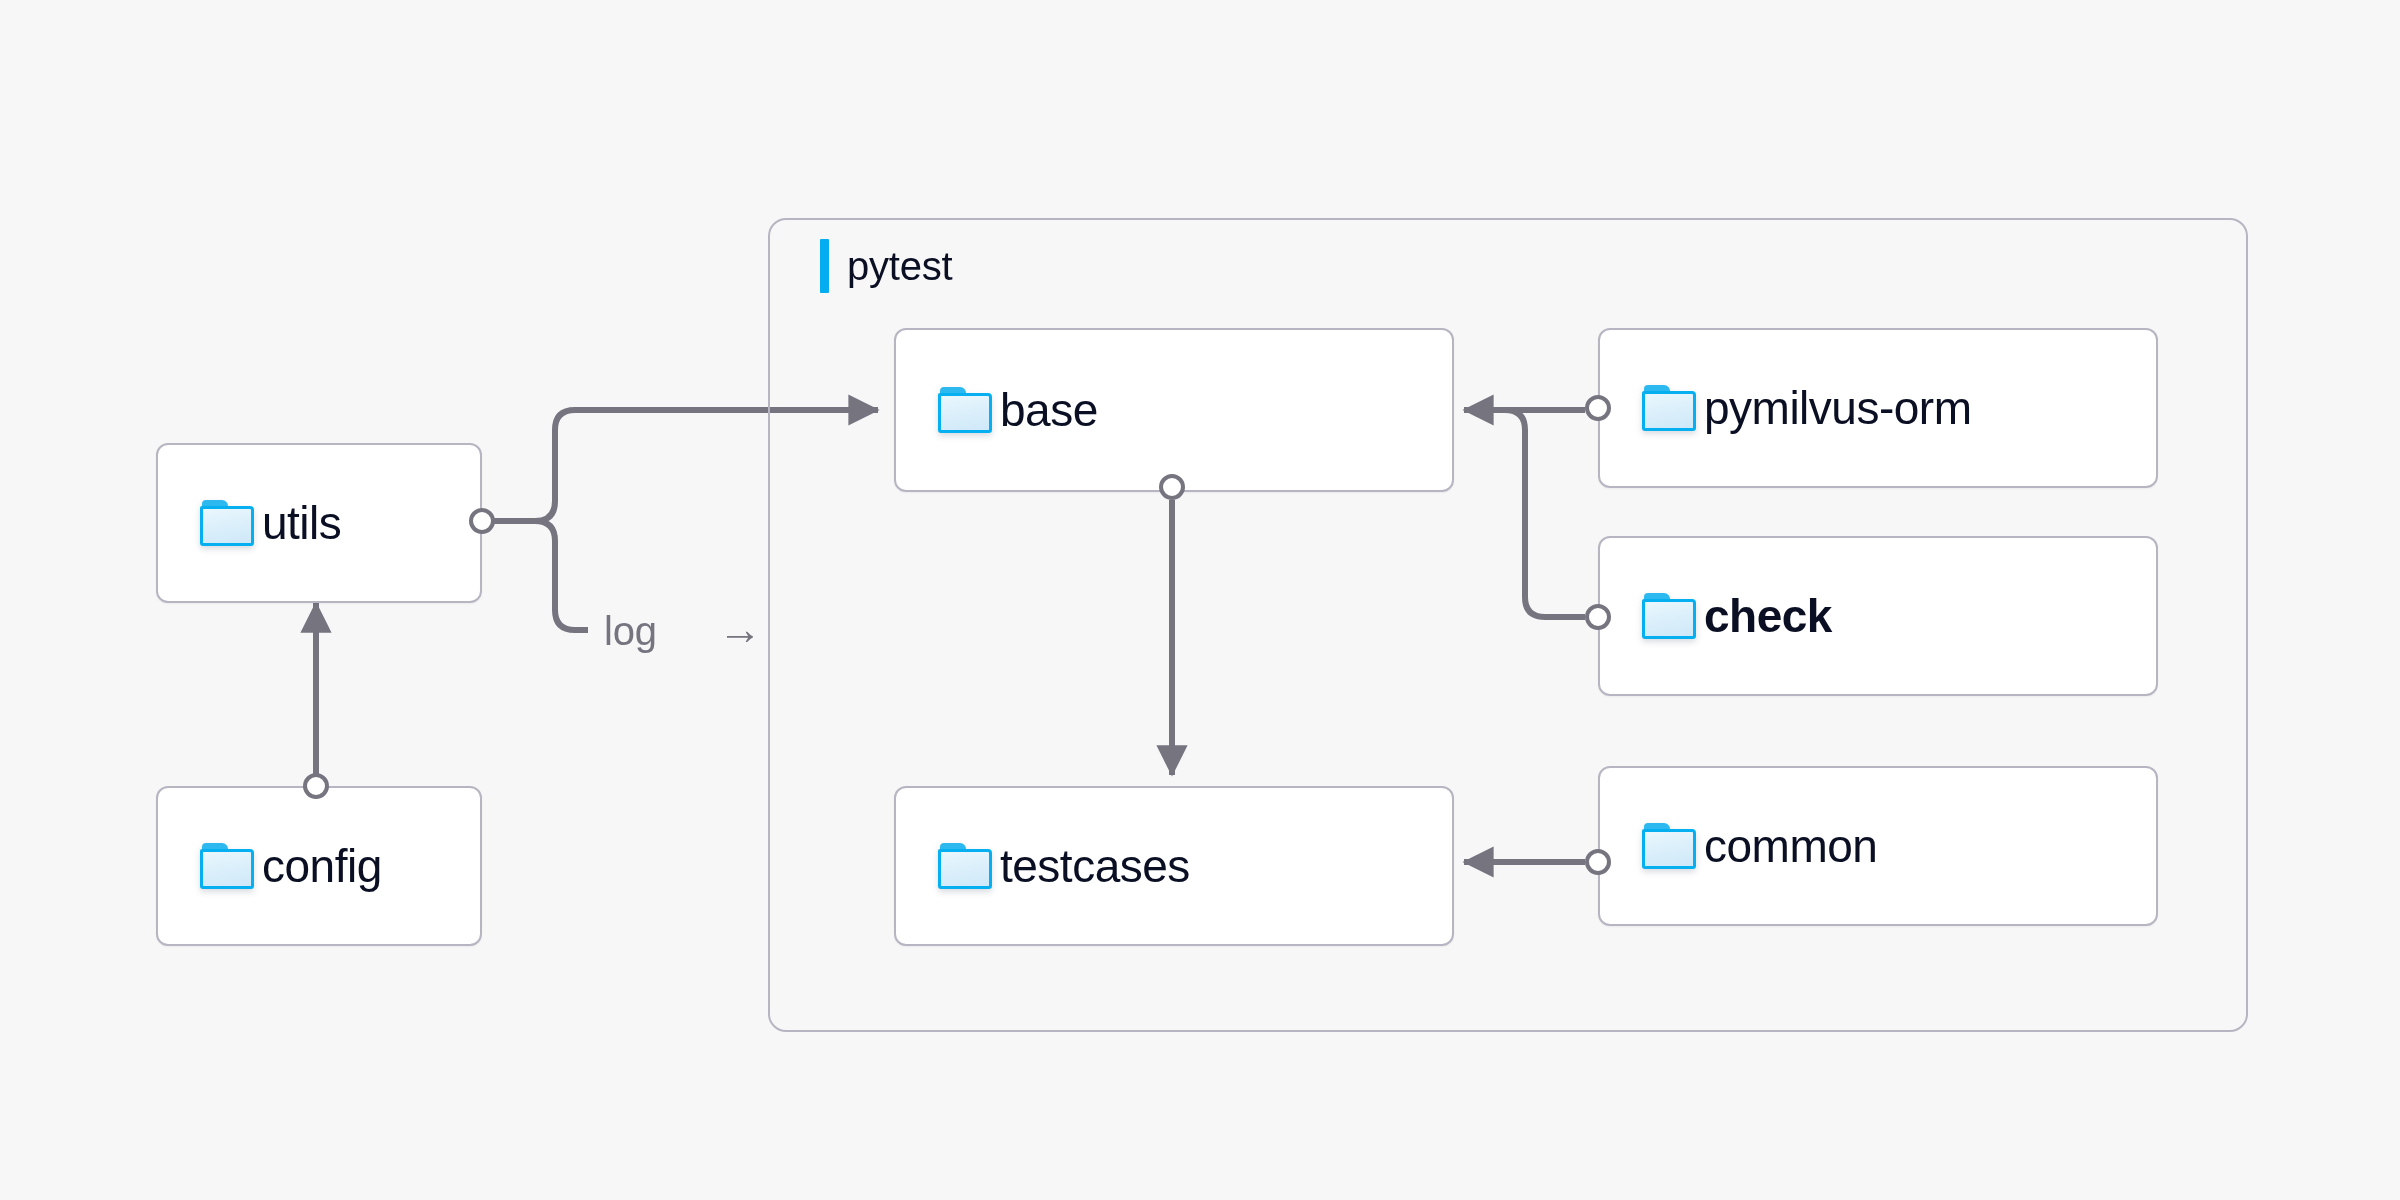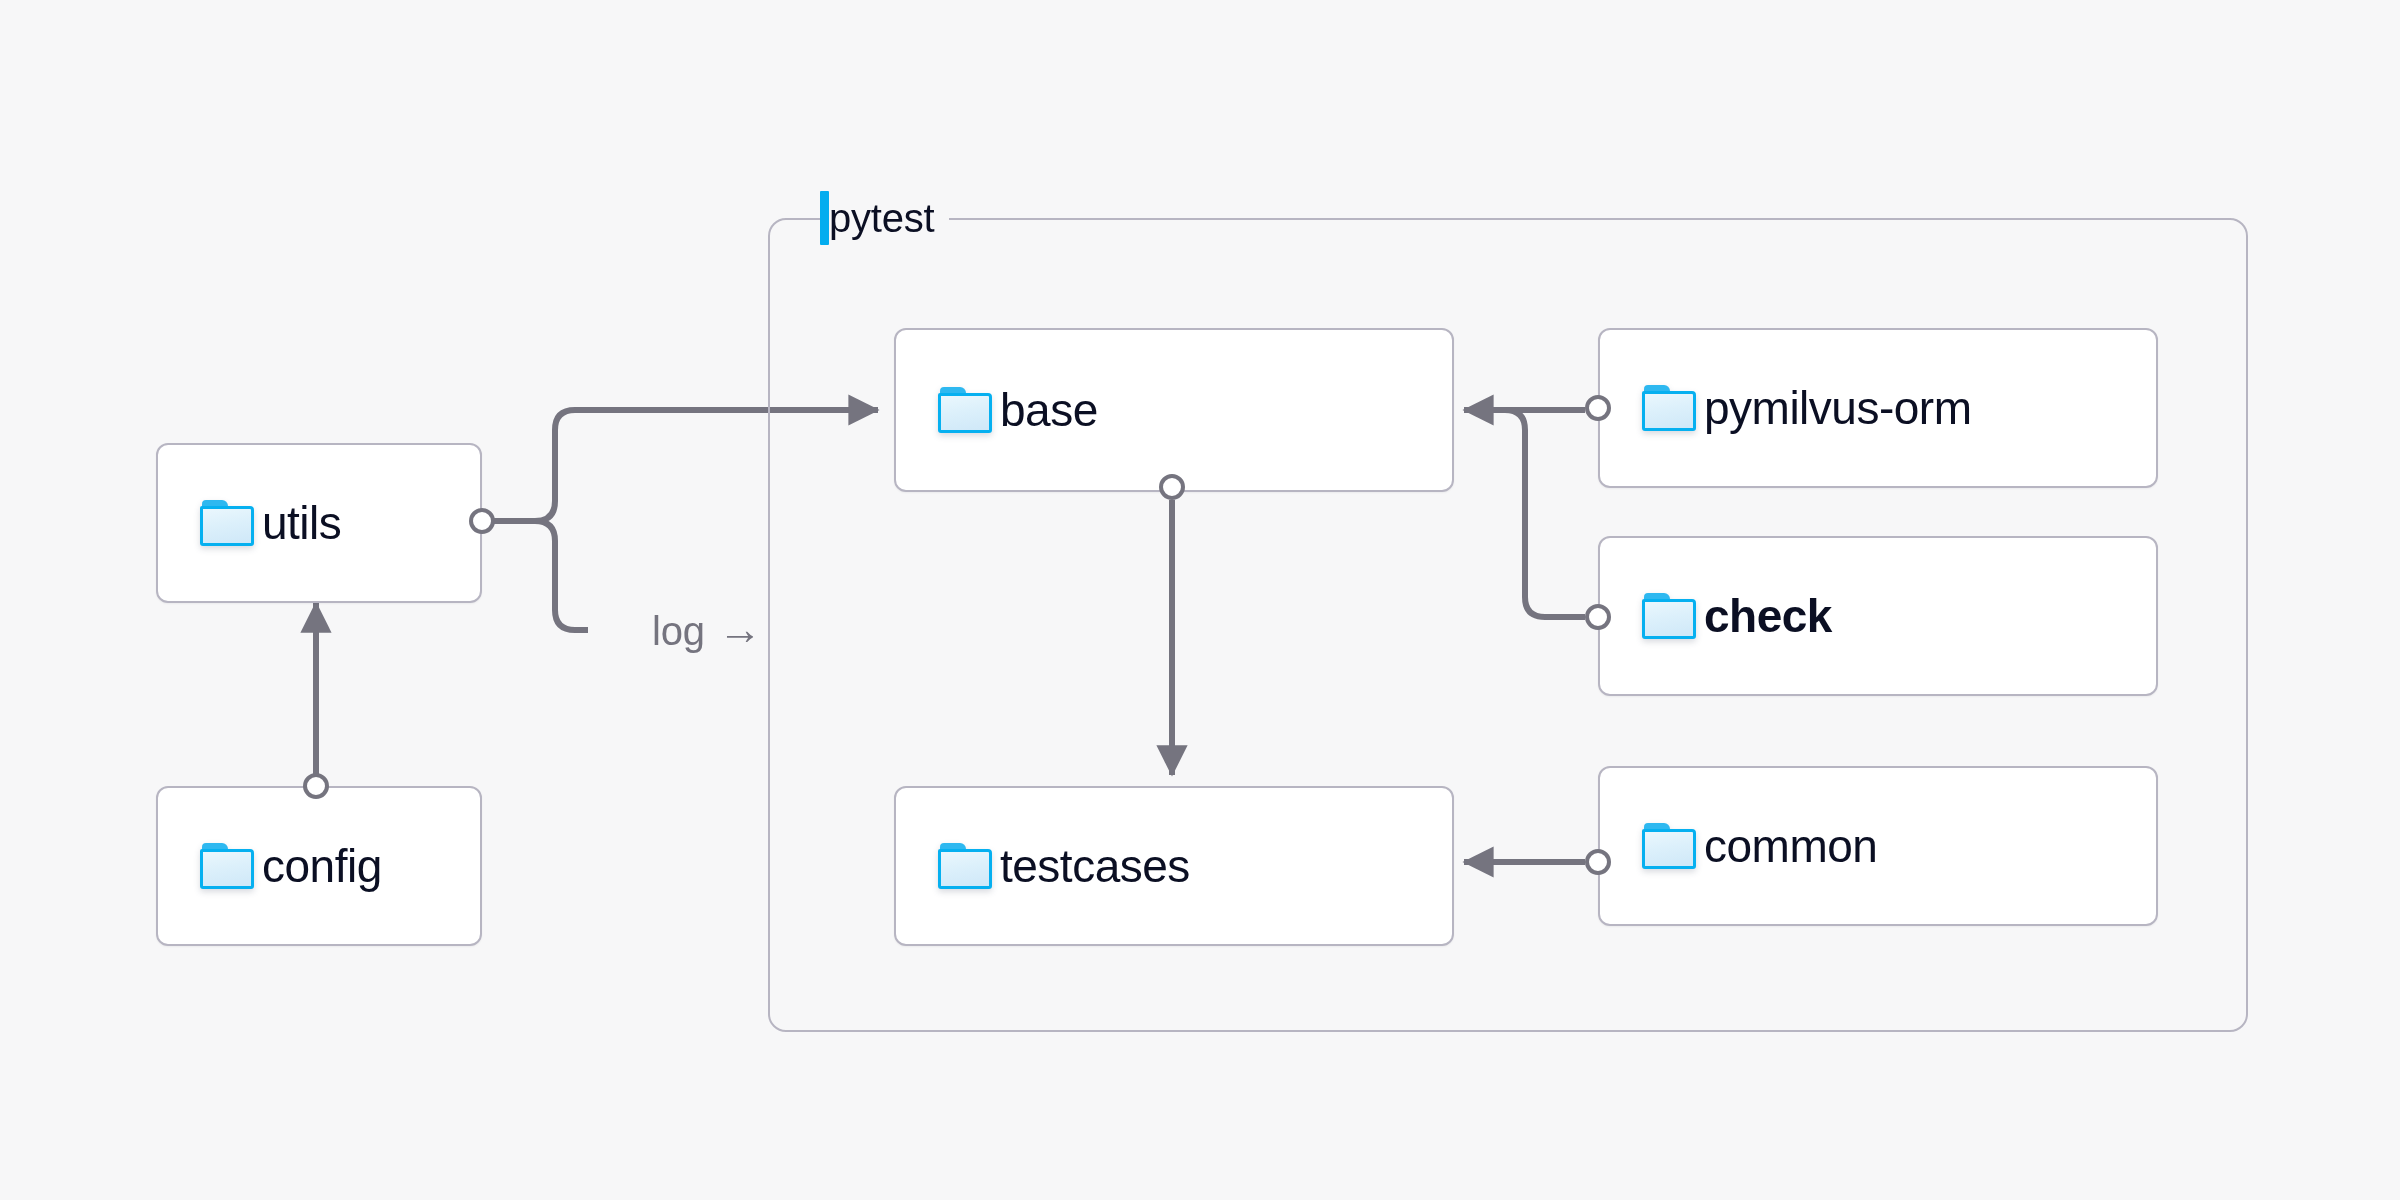--- a/index.html
+++ b/index.html
@@ -33,23 +33,25 @@
     position: absolute;
     border: 2px solid #b7b5c2;
     border-radius: 18px;
     background: transparent;
     box-sizing: border-box;
   }
   .group-label {
     position: absolute;
     display: flex;
     align-items: center;
+    gap: 18px;
     background: #f7f7f8;
     padding: 0 14px 0 0;
     white-space: nowrap;
+    margin-top: 48px;
   }
   .group-accent {
     display: block;
     width: 9px;
     height: 54px;
     background: #04adef;
     border-radius: 1px;
   }
   .group-title {
     font-size: 40px;
@@ -219,16 +221,16 @@
 
   <div class="node" style="left:1598px; top:758px; width:560px; height:160px;margin-top:8px;">
     <span class="folder-icon">
       <span class="tab"></span>
         <span class="body"></span>
     </span>
     <span class="node-label">common</span>
   </div>
   <span class="port" style="left:1585px; top:849px;"></span>
 
-  <span class="edge-label" style="left:604px; top:611px;margin-left:48px;">log</span>
+  <span class="edge-label" style="left:604px; top:611px;">log</span>
   <span class="edge-label" style="left:718px; top:607px; font-size:44px;">→</span>
 
 </div>
 
 </body></html>

